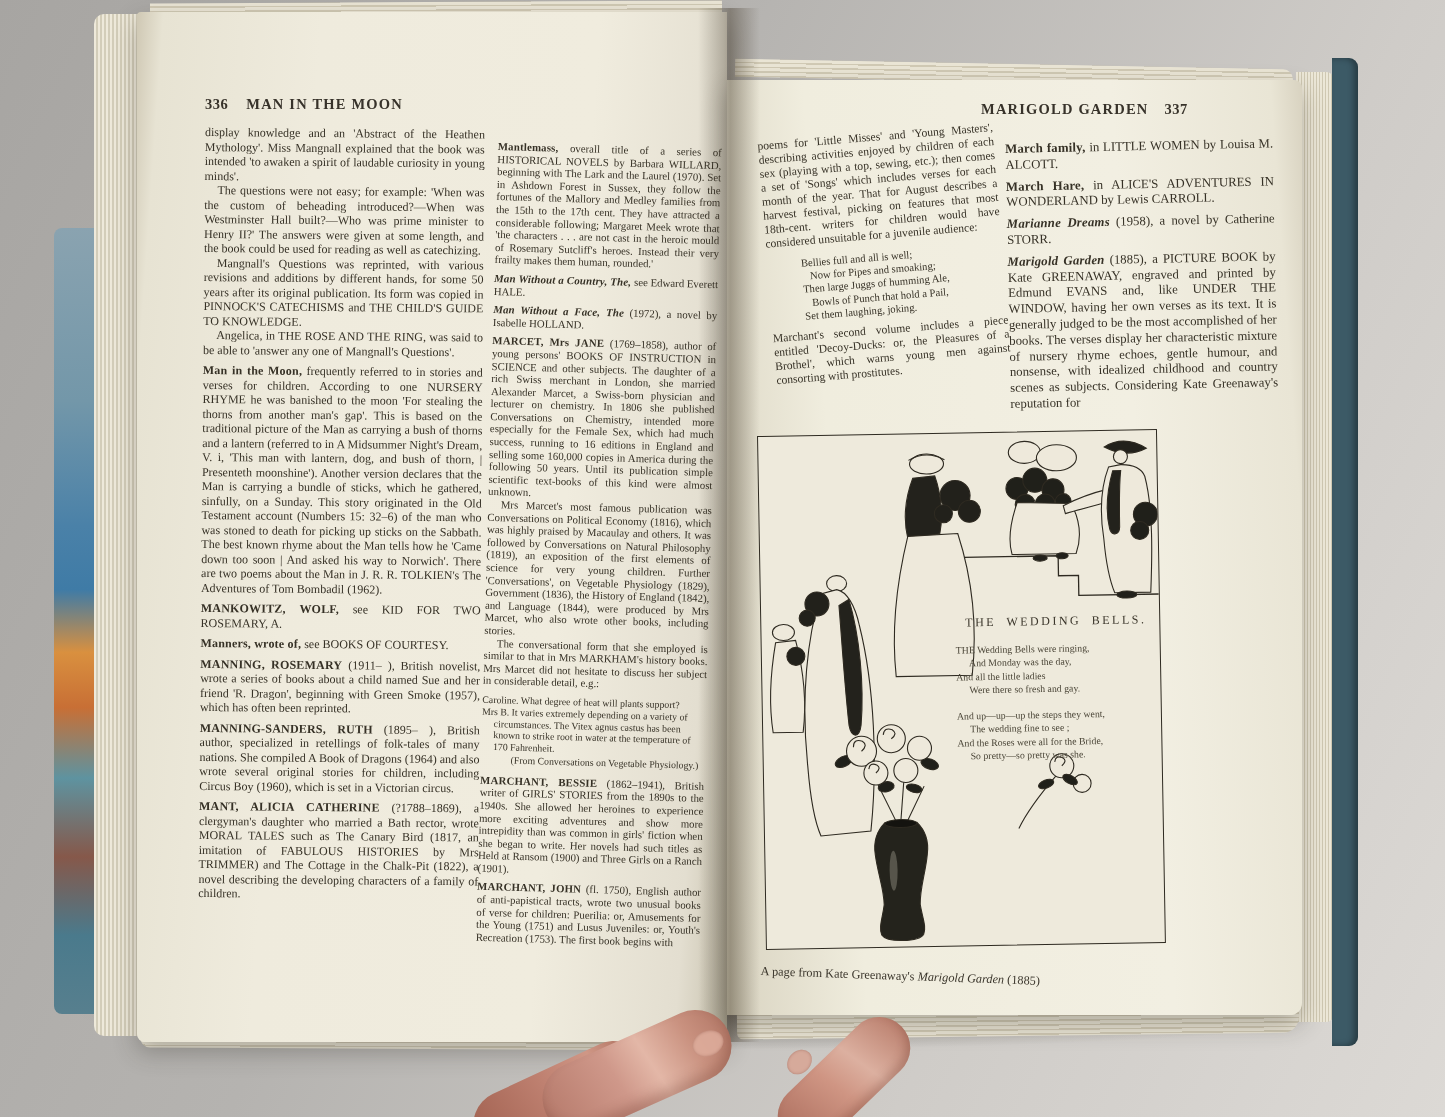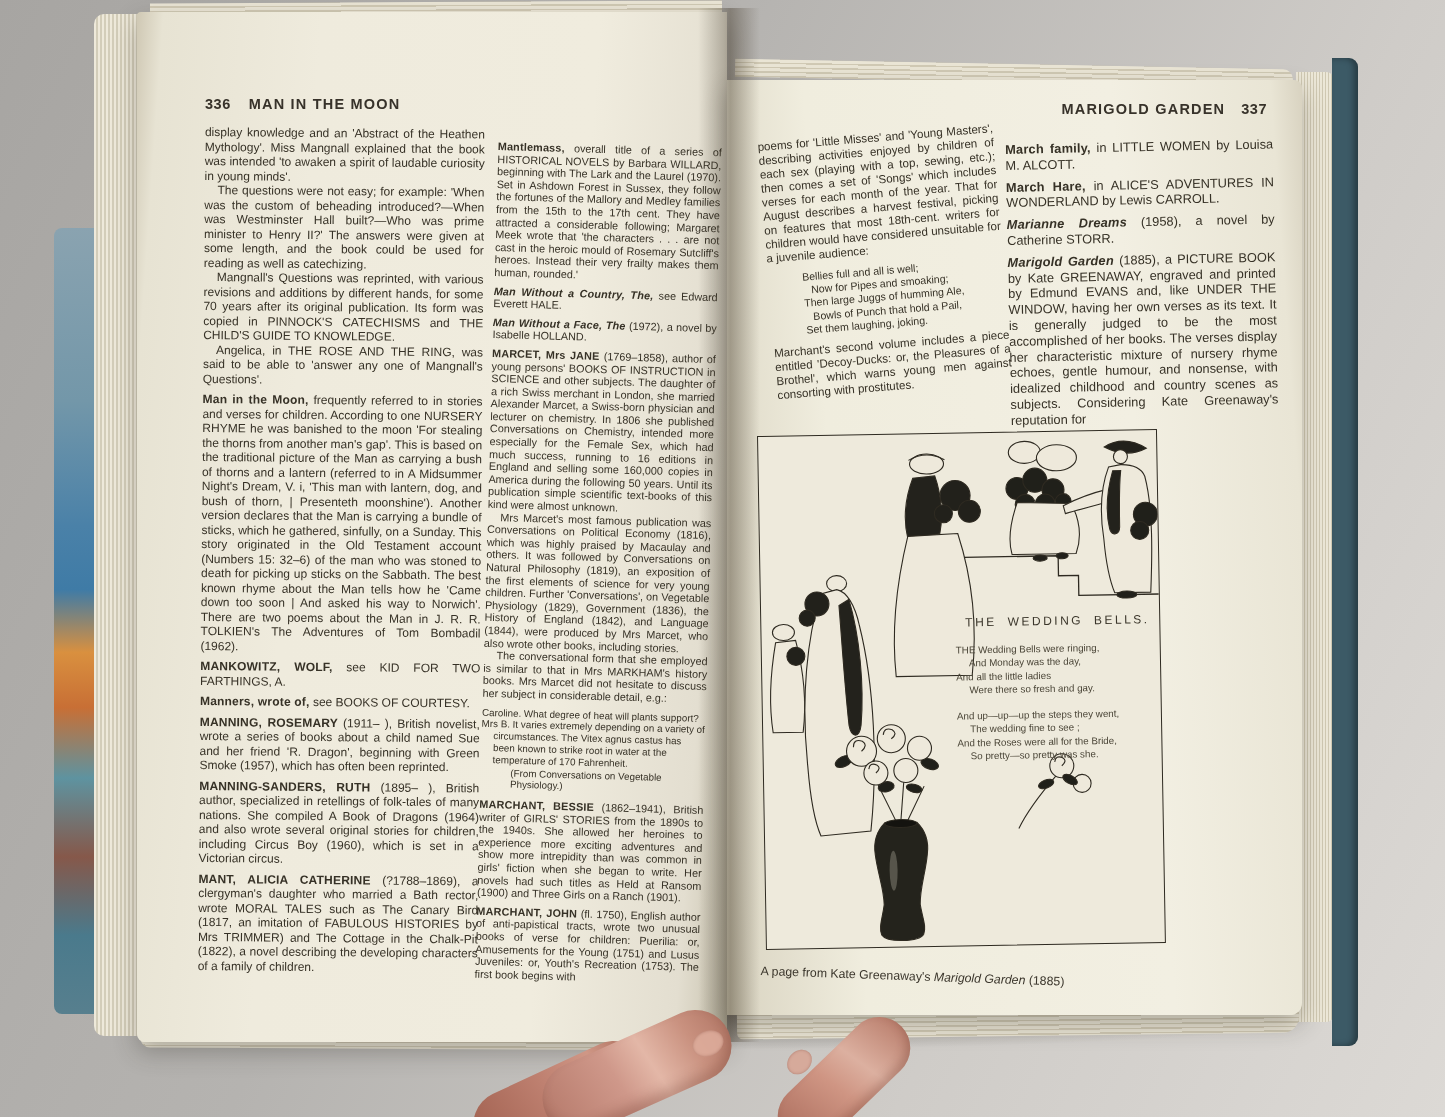--- a/index.html
+++ b/index.html
@@ -1,18 +1,18 @@
 <!DOCTYPE html>
 <html><head>
 <meta charset="utf-8">
 <style>
   html,body{margin:0;padding:0;background:#9e9c99;}
   .scene{position:relative;width:1445px;height:1117px;overflow:hidden;
     background:linear-gradient(115deg,#a7a5a2 0%,#b5b3b0 38%,#cfccc8 72%,#dcd9d5 100%);
-    font-family:Liberation Sans, sans-serif;}
+    font-family:Liberation Serif, serif;}
   .book-shadow{position:absolute;left:70px;top:980px;width:1270px;height:70px;
     background:radial-gradient(ellipse at center,rgba(30,28,22,.38) 0%,rgba(30,28,22,0) 70%);}
   
   .jacket-edge{position:absolute;left:54px;top:228px;width:44px;height:786px;border-radius:8px 0 0 8px;
     background:linear-gradient(to bottom,#8aa3b0 0%,#7397a9 22%,#4a81a8 38%,#3f7ba6 46%,#d9903f 54%,#c86f35 61%,#5e93a0 70%,#86584a 80%,#4a7a8c 90%,#577f8e 100%);}
   .pages-left{position:absolute;left:94px;top:14px;width:46px;height:1022px;
     background:repeating-linear-gradient(to right,#eee9da 0 2.5px,#d3cdb9 2.5px 4px);border-radius:10px 0 0 10px;}
   .pages-right{position:absolute;left:1296px;top:72px;width:38px;height:950px;
     background:repeating-linear-gradient(to right,#ece7d7 0 2px,#cfc8b2 2px 3px);border-radius:0 8px 8px 0;}
   .cover-right{position:absolute;left:1332px;top:58px;width:26px;height:988px;background:#3c5a66;
@@ -29,21 +29,21 @@
     box-shadow:0 10px 24px rgba(40,38,30,.30);}
   .right-page{left:727px;top:80px;width:575px;height:935px;border-radius:0 8px 12px 0;
     background:linear-gradient(266deg,#d8d2c0 0%,#e9e5d5 5%,#f2efe2 30%,#f0edde 78%,#ddd8c6 96%,#cfc9b4 100%);
     box-shadow:0 10px 24px rgba(40,38,30,.30);}
   .gutter{position:absolute;left:698px;top:8px;width:62px;height:1034px;pointer-events:none;
     background:linear-gradient(to right,rgba(60,52,38,0) 0%,rgba(60,52,38,.30) 42%,rgba(70,60,44,.42) 52%,rgba(60,52,38,0) 100%);}
   
   .runhead{position:absolute;font-weight:bold;color:#37322a;font-size:14.5px;letter-spacing:1.2px;}
   .lp{left:68px;top:84px;}
   .lp .pn{margin-right:18px;letter-spacing:.5px;}
-  .rp{left:254px;top:21px;width:286px;text-align:right;}
+  .rp{left:254px;top:21px;width:286px;}
   .rp .num{margin-left:16px;letter-spacing:.5px;}
   .col{position:absolute;text-align:justify;color:#363126;}
   .col p{margin:0;}
   .col p.e{margin-top:6px;}
   .col div > p:first-child{margin-top:0;}
   .col p.c{text-indent:13px;}
   .head{font-weight:bold;letter-spacing:.2px;}
   .hi{font-style:italic;}
   .lcol1{left:68px;top:113px;width:280px;font-size:12px;line-height:14.5px;transform:rotate(.5deg);transform-origin:0 0;}
   .lcol2{left:361px;top:128px;width:224px;font-size:10.8px;line-height:12.6px;transform:rotate(1.6deg);transform-origin:0 0;}
@@ -95,24 +95,24 @@
   <div class="edge-strip eb-r"></div>
 
   <div class="page left-page">
     <div class="runhead lp">
       <span class="pn">336</span><span class="rh">MAN IN THE MOON</span>
     </div>
     <div class="col lcol1">
       <div>
           <p class="f"><span>display knowledge and an 'Abstract of the Heathen Mythology'. Miss Mangnall explained that the book was intended 'to awaken a spirit of laudable curiosity in young minds'.</span></p>
           <p class="c"><span>The questions were not easy; for example: 'When was the custom of beheading introduced?—When was Westminster Hall built?—Who was prime minister to Henry II?' The answers were given at some length, and the book could be used for reading as well as catechizing.</span></p>
-          <p class="c"><span>Mangnall's Questions was reprinted, with various revisions and additions by different hands, for some 70 years after its original publication. Its form was copied in PINNOCK'S CATECHISMS and THE CHILD'S GUIDE TO KNOWLEDGE.</span></p>
+          <p class="c"><span>Mangnall's Questions was reprinted, with various revisions and additions by different hands, for some 50 years after its original publication. Its form was copied in PINNOCK'S CATECHISMS and THE CHILD'S GUIDE TO KNOWLEDGE.</span></p>
           <p class="c"><span>Angelica, in THE ROSE AND THE RING, was said to be able to 'answer any one of Mangnall's Questions'.</span></p>
           <p class="e"><b class="head">Man in the Moon,</b><span> frequently referred to in stories and verses for children. According to one NURSERY RHYME he was banished to the moon 'For stealing the thorns from another man's gap'. This is based on the traditional picture of the Man as carrying a bush of thorns and a lantern (referred to in A Midsummer Night's Dream, V. i, 'This man with lantern, dog, and bush of thorn, | Presenteth moonshine'). Another version declares that the Man is carrying a bundle of sticks, which he gathered, sinfully, on a Sunday. This story originated in the Old Testament account (Numbers 15: 32–6) of the man who was stoned to death for picking up sticks on the Sabbath. The best known rhyme about the Man tells how he 'Came down too soon | And asked his way to Norwich'. There are two poems about the Man in J. R. R. TOLKIEN's The Adventures of Tom Bombadil (1962).</span></p>
-          <p class="e"><b class="head">MANKOWITZ, WOLF,</b><span> see KID FOR TWO FARTHINGS, A.</span></p>
+          <p class="e"><b class="head">MANKOWITZ, WOLF,</b><span> see KID FOR TWO ROSEMARY, A.</span></p>
           <p class="e"><b class="head">Manners, wrote of,</b><span> see BOOKS OF COURTESY.</span></p>
           <p class="e"><b class="head">MANNING, ROSEMARY</b><span> (1911– ), British novelist, wrote a series of books about a child named Sue and her friend 'R. Dragon', beginning with Green Smoke (1957), which has often been reprinted.</span></p>
           <p class="e"><b class="head">MANNING-SANDERS, RUTH</b><span> (1895– ), British author, specialized in retellings of folk-tales of many nations. She compiled A Book of Dragons (1964) and also wrote several original stories for children, including Circus Boy (1960), which is set in a Victorian circus.</span></p>
           <p class="e"><b class="head">MANT, ALICIA CATHERINE</b><span> (?1788–1869), a clergyman's daughter who married a Bath rector, wrote MORAL TALES such as The Canary Bird (1817, an imitation of FABULOUS HISTORIES by Mrs TRIMMER) and The Cottage in the Chalk-Pit (1822), a novel describing the developing characters of a family of children.</span></p>
         </div>
     </div>
     <div class="col lcol2">
       <div>
           <p class="e"><b class="head">Mantlemass,</b><span> overall title of a series of HISTORICAL NOVELS by Barbara WILLARD, beginning with The Lark and the Laurel (1970). Set in Ashdown Forest in Sussex, they follow the fortunes of the Mallory and Medley families from the 15th to the 17th cent. They have attracted a considerable following; Margaret Meek wrote that 'the characters . . . are not cast in the heroic mould of Rosemary Sutcliff's heroes. Instead their very frailty makes them human, rounded.'</span></p>
           <p class="e"><b class="head hi">Man Without a Country, The,</b><span> see Edward Everett HALE.</span></p>

